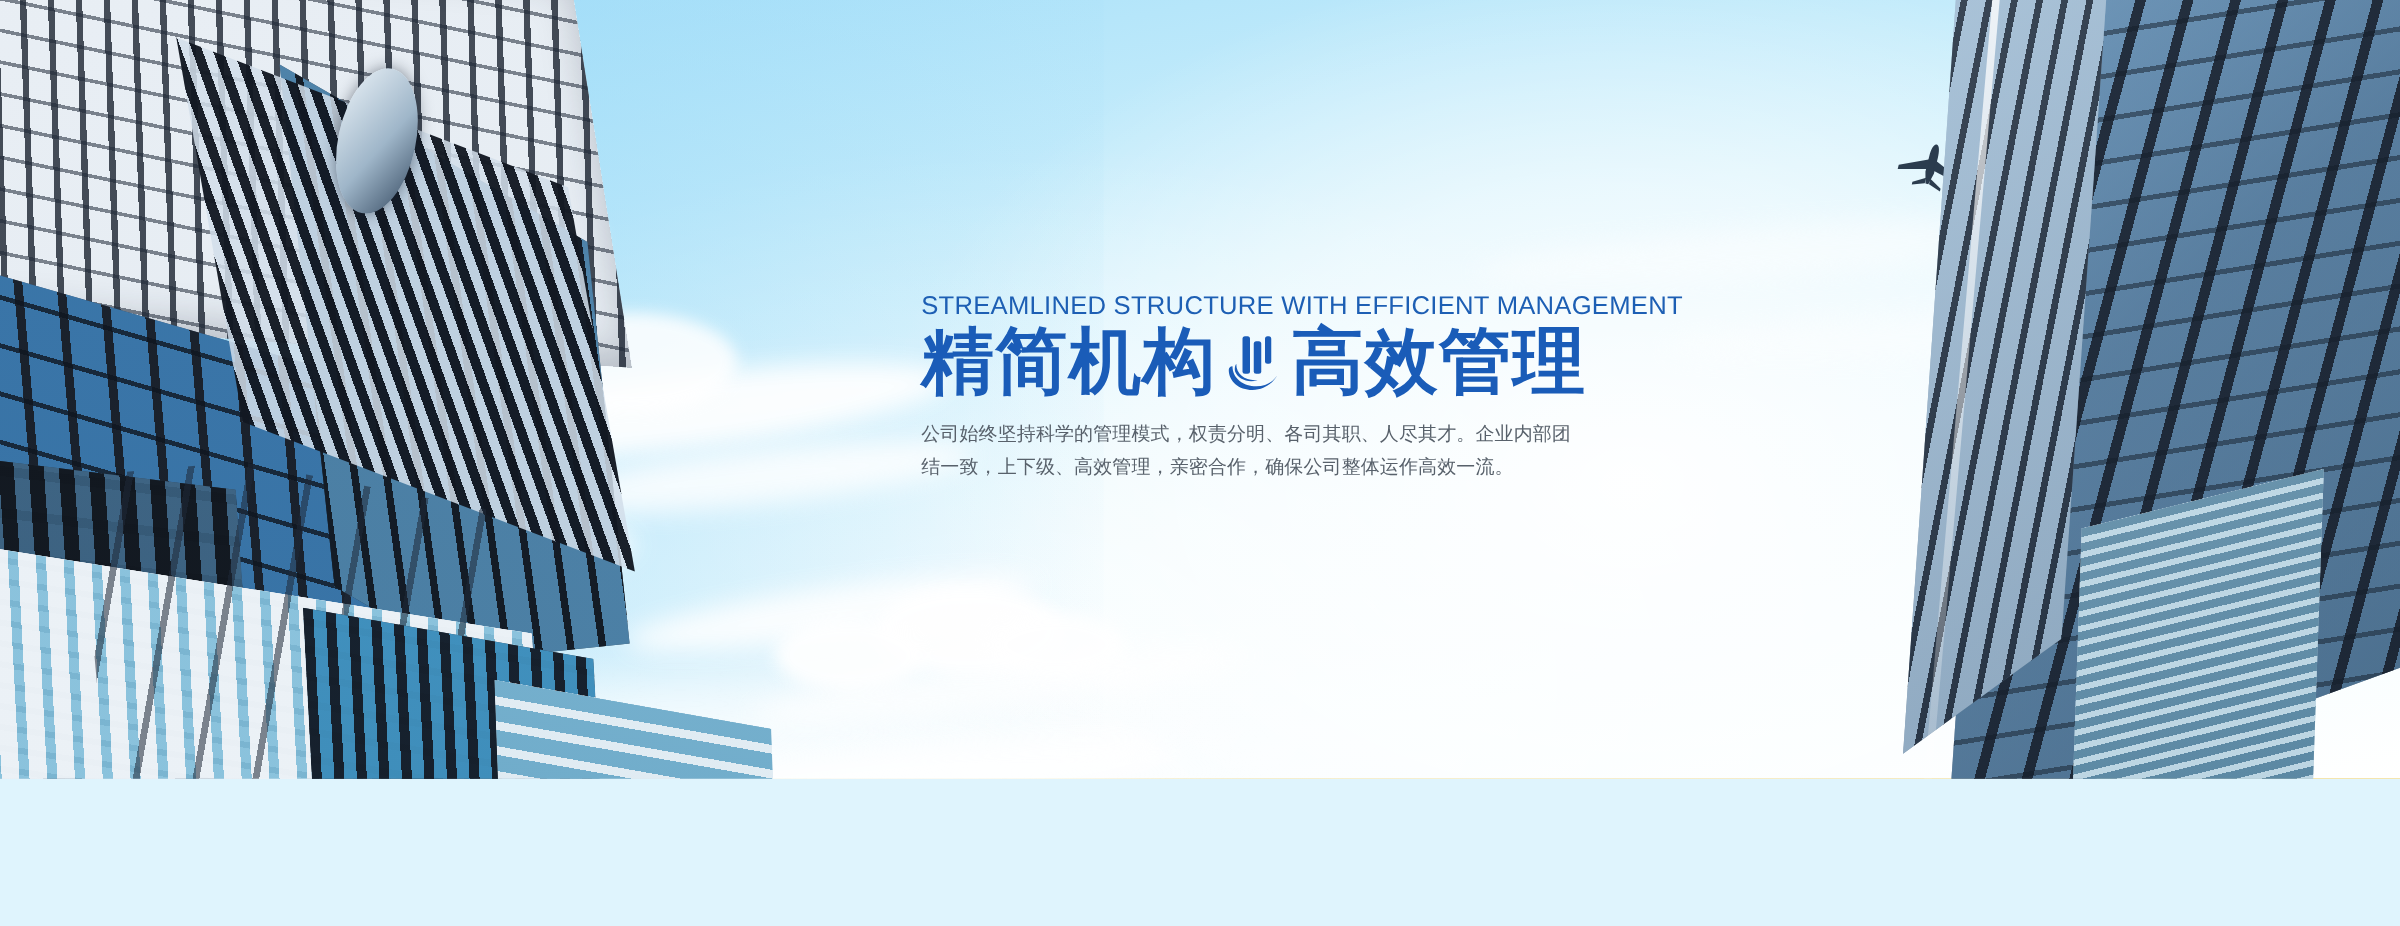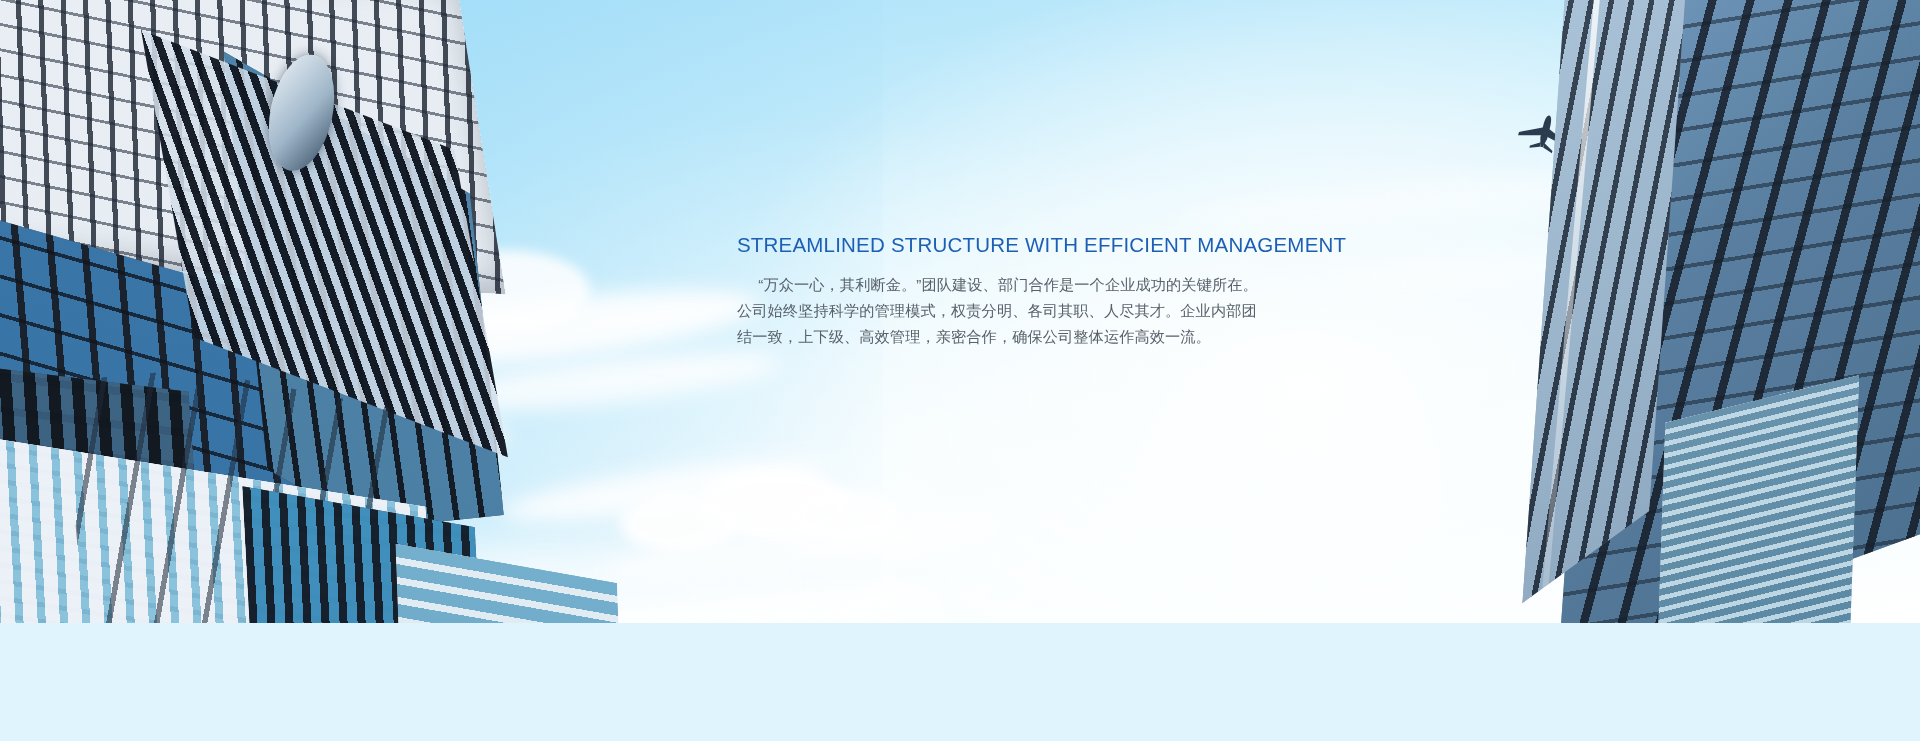--- a/index.html
+++ b/index.html
@@ -340,22 +340,38 @@
     <div class="faceMain"></div>
     <div class="faceSide"></div>
     <div class="edgeHighlight"></div>
     <div class="lowerBlock"></div>
   </div>
 
   <div class="content">
 
     <div class="eyebrow">STREAMLINED STRUCTURE WITH EFFICIENT MANAGEMENT</div>
 
+    <div class="headline">
+      <span class="seg">精简机构</span>
+
+      <span class="logo-mark">
+        <svg viewBox="0 0 44 50" xmlns="http://www.w3.org/2000/svg">
+          <g fill="#1a5cb8">
+            <rect x="13" y="2" width="6" height="30" rx="2"></rect>
+            <rect x="22" y="6" width="6" height="26" rx="2"></rect>
+            <rect x="31" y="2" width="5" height="22" rx="2"></rect>
+          </g>
+          <path d="M5 26 C5 36 14 42 24 42 C32 42 38 38 41 33 C37 40 30 45 21 45 C10 45 2 38 2 29 C2 27.5 3 26 5 26 Z" fill="#1a5cb8"></path>
+          <path d="M8 24 C8 33 16 38 25 37 C18 40 9 36 7 30 C6.5 28 7 25.5 8 24 Z" fill="#1a5cb8"></path>
+        </svg>
+      </span>
+
+      <span class="seg">高效管理</span>
+    </div>
 
     <div class="desc">
-      <p class="indent">“万众一心，其利断金。”团队建设、部门合作是一个企业成功的关键所在。</p>
       <p>公司始终坚持科学的管理模式，权责分明、各司其职、人尽其才。企业内部团</p>
       <p>结一致，上下级、高效管理，亲密合作，确保公司整体运作高效一流。</p>
     </div>
 
   </div>
 
 </div>
 
 </body></html>

